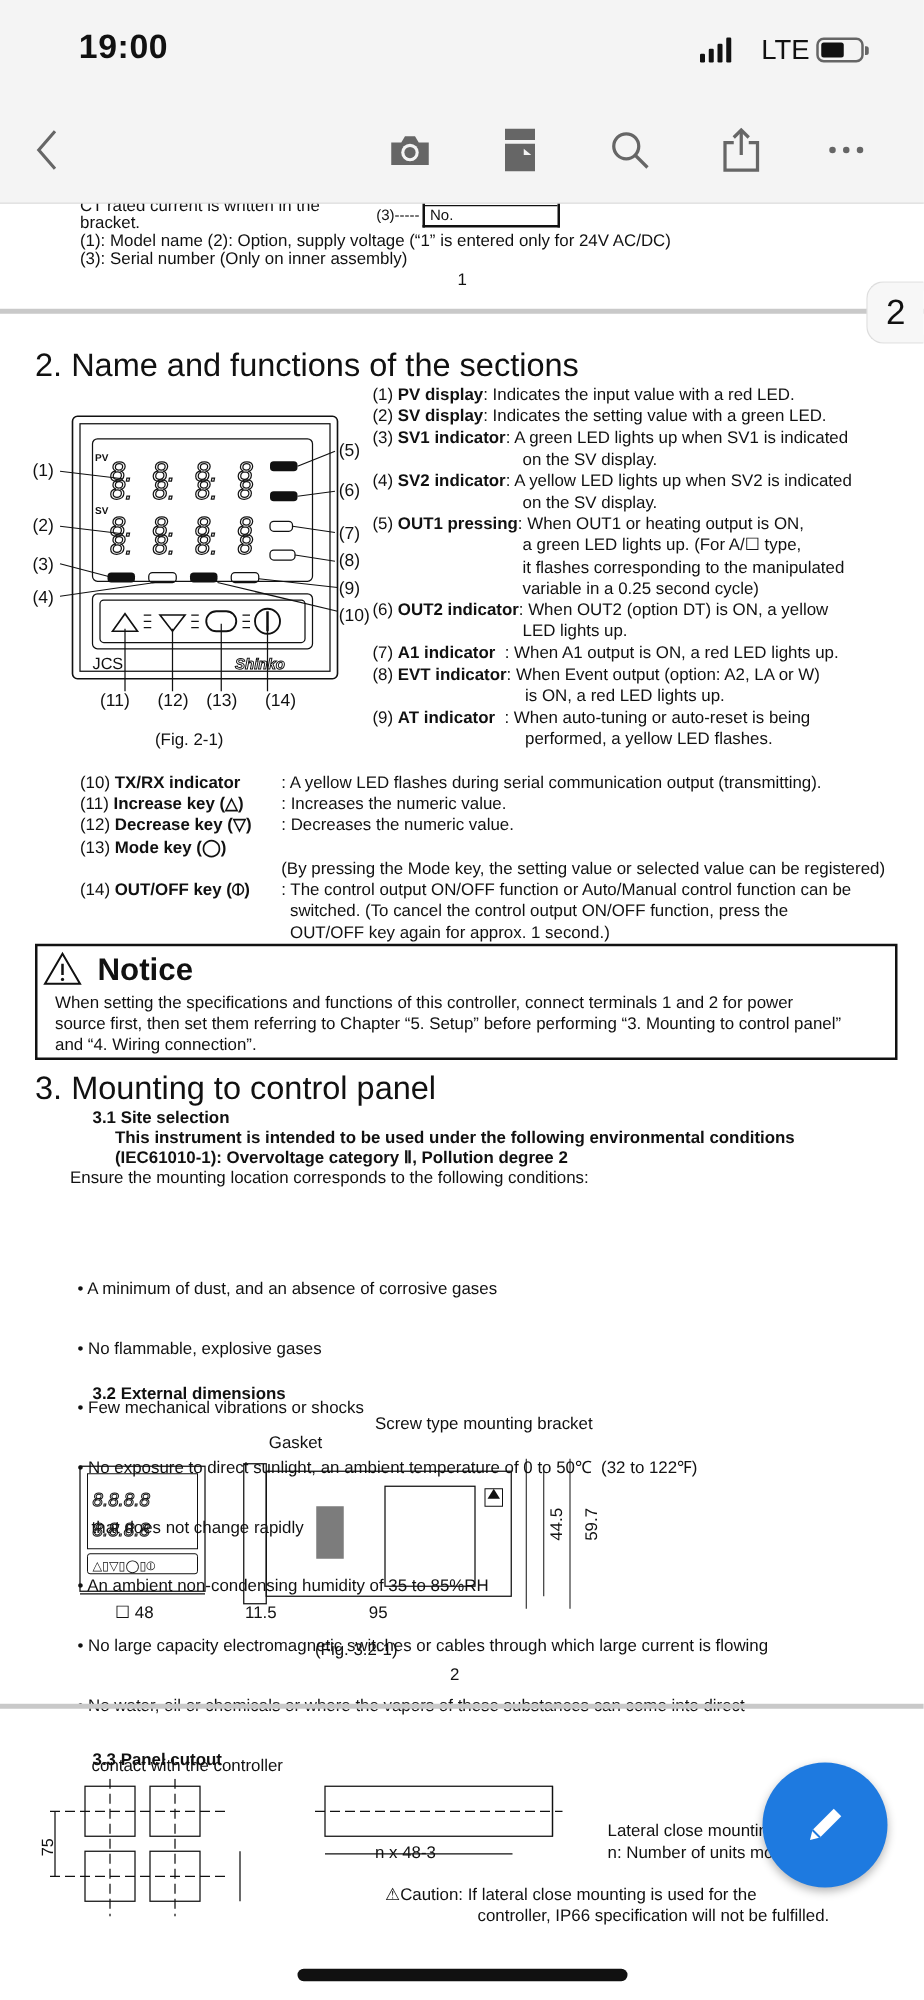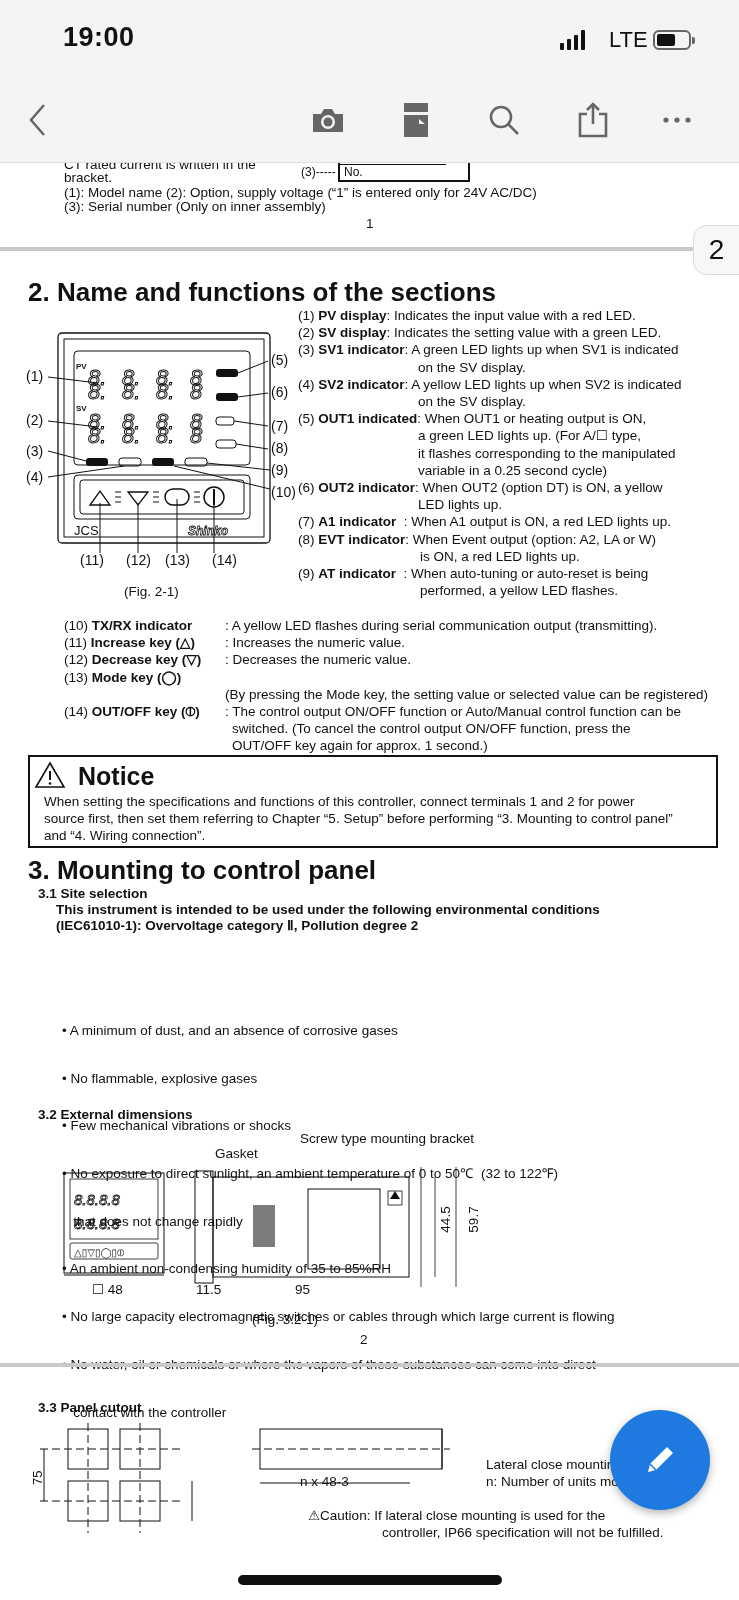--- a/index.html
+++ b/index.html
@@ -9,24 +9,24 @@
   .sig { position: absolute; left: 560px; top: 30px; display: flex; align-items: flex-end; gap: 3px; height: 20px; }
   .sig span { display: block; width: 4px; background: #111; border-radius: 1px; }
   .lte { position: absolute; left: 609px; top: 27px; font-size: 22px; font-weight: 500; }
   .battery { position: absolute; left: 653px; top: 30px; width: 38px; height: 20px; border: 2px solid #666; border-radius: 6px; }
   .battery .fill { position: absolute; left: 2px; top: 2px; width: 18px; height: 12px; background: #111; border-radius: 2px; }
   .battery .nub { position: absolute; right: -6px; top: 5px; width: 3px; height: 7px; background: #666; border-radius: 0 2px 2px 0; }
   .toolbar { position: absolute; top: 80px; left: 0; width: 739px; height: 83px; background: #f4f4f4; border-bottom: 1px solid #ddd; }
   .tb-btn { position: absolute; top: 18px; width: 44px; height: 44px; display: flex; align-items: center; justify-content: center; cursor: pointer; }
   .doc { position: absolute; top: 163px; left: 0; width: 739px; height: 1437px; overflow: hidden; }
   .t { position: absolute; white-space: nowrap; font-size: 13.5px; line-height: 17px; }
-  .b { font-weight: bold; }
+  .b { font-weight: bold; margin-left: 36px; }
   .pagebreak { position: absolute; left: 0; width: 739px; height: 4px; background: #c9c9c9; }
   .page-tab { position: absolute; right: 0; top: 62px; width: 46px; height: 50px; background: #f7f7f7; border: 1px solid #ddd; border-right: none; border-radius: 14px 0 0 14px; font-size: 28px; display: flex; align-items: center; justify-content: center; }
-  .h1 { font-size: 26px; font-weight: bold; }
+  .h1 { font-size: 26px; font-weight: normal; }
   .notice { position: absolute; left: 28px; top: 592px; width: 690px; height: 93px; border: 2px solid #111; }
   .fab { position: absolute; left: 610px; top: 1410px; width: 100px; height: 100px; border-radius: 50%; background: #1e7ae0; box-shadow: 0 3px 8px rgba(0,0,0,0.3); display: flex; align-items: center; justify-content: center; cursor: pointer; }
   .homebar { position: absolute; left: 238px; top: 1575px; width: 264px; height: 10px; border-radius: 5px; background: #111; }
 </style>
 </head>
 <body>
 
 <div class="statusbar">
   <div class="time">19:00</div>
   <div class="sig">
@@ -82,21 +82,21 @@
         <circle cx="26" cy="4" r="2.6" fill="#666"></circle>
       </svg>
   </div>
 </div>
 
 <div class="doc">
 
   <div class="t" style="left:64px;top:-7px;">CT rated current is written in the</div>
   <div class="t" style="left:64px;top:6px;">bracket.</div>
   <div class="t" style="left:301px;top:1px;font-size:12px;">(3)-----</div>
-  <div style="position:absolute;left:338px;top:-8px;width:132px;height:27px;border:2px solid #111;border-top:none;text-decoration:underline;">
+  <div style="position:absolute;left:338px;top:-8px;width:110px;height:27px;border:2px solid #111;border-top:none;text-decoration:underline;">
     <div style="position:absolute;left:0;top:9px;width:106px;height:1px;background:#111;"></div>
     <span class="t" style="left:4px;top:9px;font-size:12px;">No.</span>
   </div>
   <div class="t" style="left:64px;top:21px;">(1): Model name    (2): Option, supply voltage (“1” is entered only for 24V AC/DC)</div>
   <div class="t" style="left:64px;top:35px;">(3): Serial number (Only on inner assembly)</div>
   <div class="t" style="left:366px;top:52px;">1</div>
 
   <div class="pagebreak" style="top:84px;"></div>
   <div class="page-tab">2</div>
 
@@ -193,21 +193,21 @@
   </svg>
   <div class="t" style="left:124px;top:420px;">(Fig. 2-1)</div>
 
   <div style="position:absolute;left:298px;top:144px;width:420px;font-size:13.5px;line-height:17.2px;">
     <div><span>(1)</span> <b>PV display</b><span>: </span><span>Indicates the input value with a red LED.</span></div>
     <div><span>(2)</span> <b>SV display</b><span>: </span><span>Indicates the setting value with a green LED.</span></div>
     <div><span>(3)</span> <b>SV1 indicator</b><span>: </span><span>A green LED lights up when SV1 is indicated</span></div>
     <div style="padding-left:120px">on the SV display.</div>
     <div><span>(4)</span> <b>SV2 indicator</b><span>: </span><span>A yellow LED lights up when SV2 is indicated</span></div>
     <div style="padding-left:120px">on the SV display.</div>
-    <div><span>(5)</span> <b>OUT1 indicated</b><span>: </span><span>When OUT1 or heating output is ON,</span></div>
+    <div><span>(5)</span> <b>OUT1 pressing</b><span>: </span><span>When OUT1 or heating output is ON,</span></div>
     <div style="padding-left:120px">a green LED lights up. (For A/☐ type,</div>
     <div style="padding-left:120px">it flashes corresponding to the manipulated</div>
     <div style="padding-left:120px">variable in a 0.25 second cycle)</div>
     <div><span>(6)</span> <b>OUT2 indicator</b><span>: </span><span>When OUT2 (option DT) is ON, a yellow</span></div>
     <div style="padding-left:120px">LED lights up.</div>
     <div><span>(7)</span> <b>A1 indicator</b><span style="white-space:pre">  : </span><span>When A1 output is ON, a red LED lights up.</span></div>
     <div><span>(8)</span> <b>EVT indicator</b><span>: </span><span>When Event output (option: A2, LA or W)</span></div>
     <div style="padding-left:122px">is ON, a red LED lights up.</div>
     <div><span>(9)</span> <b>AT indicator</b><span style="white-space:pre">  : </span><span>When auto-tuning or auto-reset is being</span></div>
     <div style="padding-left:122px">performed, a yellow LED flashes.</div>
@@ -247,20 +247,21 @@
     <div class="t" style="left:48px;top:4px;font-size:25px;font-weight:bold;line-height:30px;">Notice</div>
     <div class="t" style="left:14px;top:36px;">When setting the specifications and functions of this controller, connect terminals 1 and 2 for power</div>
     <div class="t" style="left:14px;top:53px;">source first, then set them referring to Chapter “5. Setup” before performing “3. Mounting to control panel”</div>
     <div class="t" style="left:14px;top:70px;">and “4. Wiring connection”.</div>
   </div>
 
   <div class="t h1" style="left:28px;top:692px;line-height:30px;text-align:right;">3. Mounting to control panel</div>
   <div class="t b" style="left:38px;top:722px;">3.1 Site selection</div>
   <div class="t b" style="left:56px;top:738px;">This instrument is intended to be used under the following environmental conditions</div>
   <div class="t b" style="left:56px;top:754px;">(IEC61010-1): Overvoltage category Ⅱ, Pollution degree 2</div>
+  <div class="t" style="left:56px;top:770px;">Ensure the mounting location corresponds to the following conditions:</div>
   <div style="position:absolute;left:62px;top:828px;font-size:13.5px;line-height:15.9px;white-space:pre;">
     <div>• A minimum of dust, and an absence of corrosive gases</div>
     <div>• No flammable, explosive gases</div>
     <div>• Few mechanical vibrations or shocks</div>
     <div>• No exposure to direct sunlight, an ambient temperature of 0 to 50℃  (32 to 122℉)</div>
     <div>   that does not change rapidly</div>
     <div>• An ambient non-condensing humidity of 35 to 85%RH</div>
     <div>• No large capacity electromagnetic switches or cables through which large current is flowing</div>
     <div>• No water, oil or chemicals or where the vapors of these substances can come into direct</div>
     <div>   contact with the controller</div>

